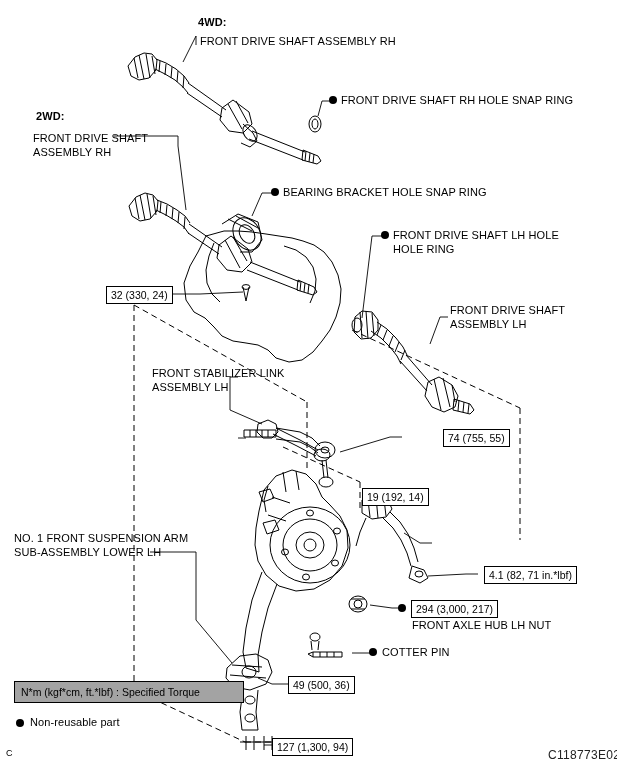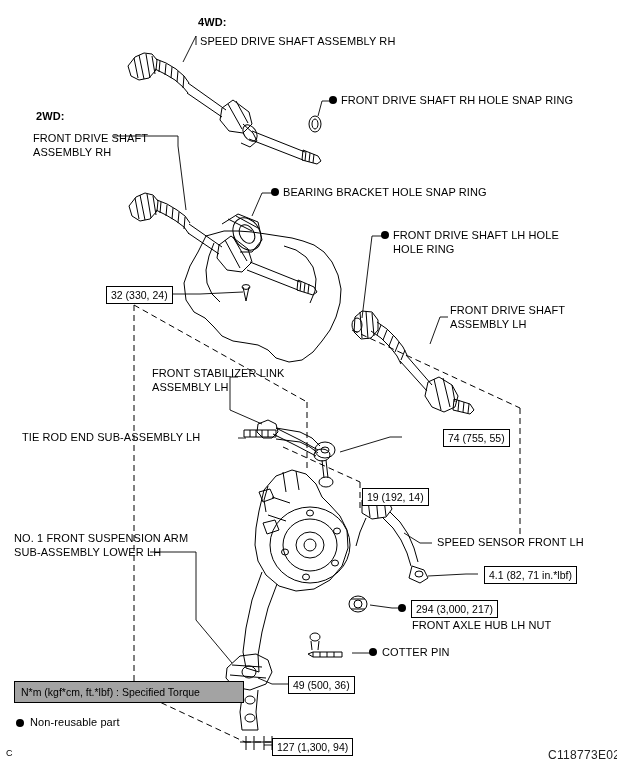--- a/index.html
+++ b/index.html
@@ -334,44 +334,42 @@
         <path d="M290 684 L272 684 L258 678"></path>
 
         <path d="M272 745 L264 745"></path>
       </g>
     </g>
   </svg>
 
   <div class="lbl bold" style="left:198px; top:16px;">4WD:</div>
   <div class="lbl bold" style="left:36px; top:110px;">2WD:</div>
 
-  <div class="lbl" style="left:200px; top:35px;">SPEED DRIVE SHAFT ASSEMBLY RH</div>
+  <div class="lbl" style="left:200px; top:35px;">FRONT DRIVE SHAFT ASSEMBLY RH</div>
 
   <div class="bullet" style="left:329px; top:96px;"></div>
   <div class="lbl" style="left:341px; top:94px;">FRONT DRIVE SHAFT RH HOLE SNAP RING</div>
 
   <div class="lbl" style="left:33px; top:132px;">FRONT DRIVE SHAFT</div>
   <div class="lbl" style="left:33px; top:146px;">ASSEMBLY RH</div>
 
   <div class="bullet" style="left:271px; top:188px;"></div>
   <div class="lbl" style="left:283px; top:186px;">BEARING BRACKET HOLE SNAP RING</div>
 
   <div class="bullet" style="left:381px; top:231px;"></div>
   <div class="lbl" style="left:393px; top:229px;">FRONT DRIVE SHAFT LH HOLE</div>
   <div class="lbl" style="left:393px; top:243px;">HOLE RING</div>
 
   <div class="lbl" style="left:450px; top:304px;">FRONT DRIVE SHAFT</div>
   <div class="lbl" style="left:450px; top:318px;">ASSEMBLY LH</div>
 
   <div class="lbl" style="left:152px; top:367px;">FRONT STABILIZER LINK</div>
   <div class="lbl" style="left:152px; top:381px;">ASSEMBLY LH</div>
 
-  <div class="lbl" style="left:22px; top:431px;">TIE ROD END SUB-ASSEMBLY LH</div>
-
-  <div class="lbl" style="left:437px; top:536px;">SPEED SENSOR FRONT LH</div>
+
 
   <div class="lbl" style="left:14px; top:532px;">NO. 1 FRONT SUSPENSION ARM</div>
   <div class="lbl" style="left:14px; top:546px;">SUB-ASSEMBLY LOWER LH</div>
 
   <div class="lbl" style="left:412px; top:619px;">FRONT AXLE HUB LH NUT</div>
 
   <div class="bullet" style="left:369px; top:648px;"></div>
   <div class="lbl" style="left:382px; top:646px;">COTTER PIN</div>
 
   <div class="torque" style="left:106px; top:286px;">32 (330, 24)</div>

